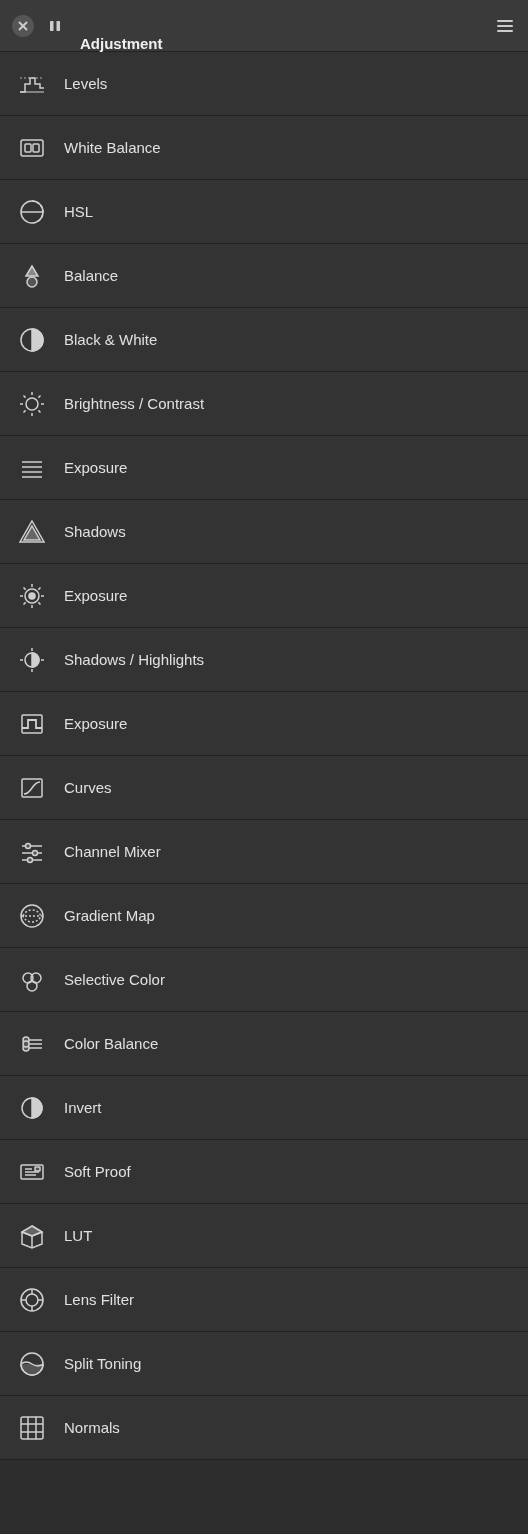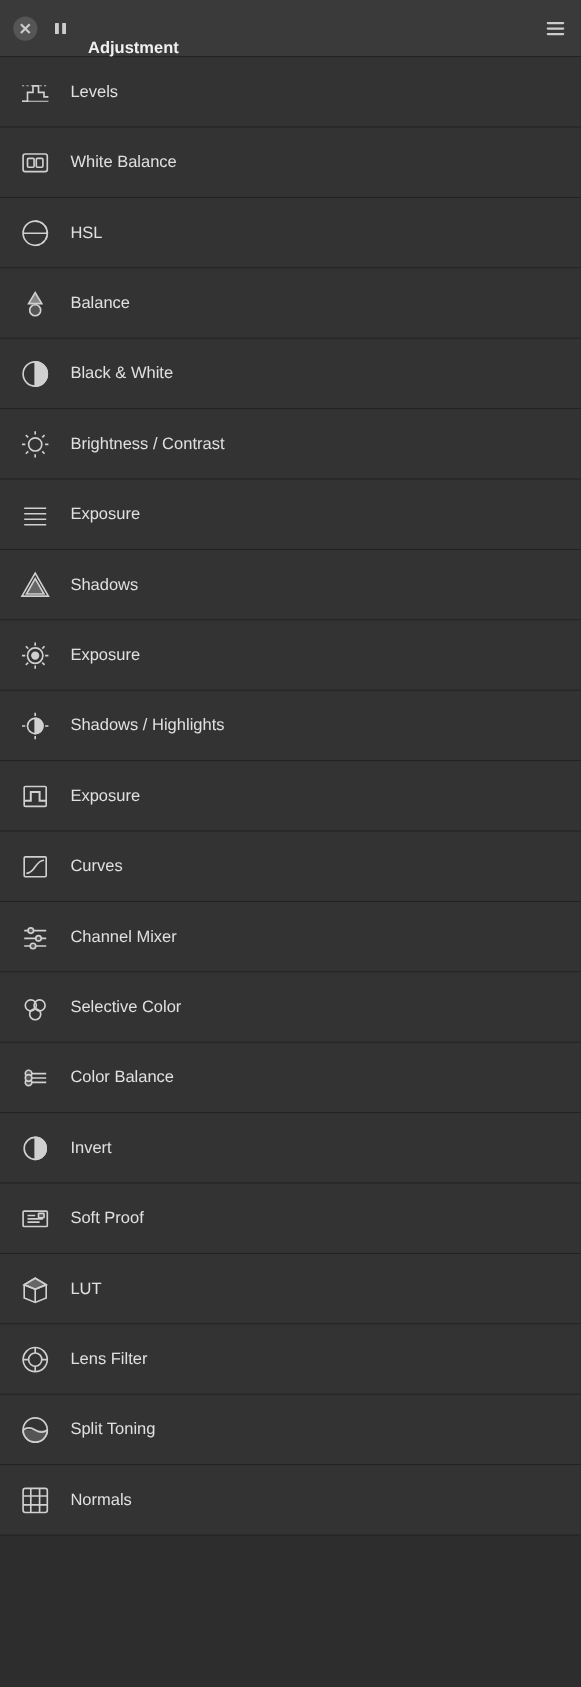--- a/index.html
+++ b/index.html
@@ -255,20 +255,30 @@
         <circle cx="10" cy="8" r="2.5" fill="#555" stroke="#d0d0d0"></circle>
         <line x1="4" y1="15" x2="24" y2="15"></line>
         <circle cx="17" cy="15" r="2.5" fill="#555" stroke="#d0d0d0"></circle>
         <line x1="4" y1="22" x2="24" y2="22"></line>
         <circle cx="12" cy="22" r="2.5" fill="#555" stroke="#d0d0d0"></circle>
       </svg>
     </div>
     <span class="menu-item-label">Channel Mixer</span>
   </div>
 
+  <div class="menu-item">
+    <div class="menu-item-icon">
+      <svg viewBox="0 0 28 28" stroke="#d0d0d0" stroke-width="1.5" fill="none">
+        <circle cx="14" cy="14" r="11"></circle>
+        <path d="M5,14 Q8,8 14,8 Q20,8 23,14 Q20,20 14,20 Q8,20 5,14" fill="none" stroke-dasharray="2,2"></path>
+        <line x1="3" y1="14" x2="25" y2="14" stroke-dasharray="2,2"></line>
+      </svg>
+    </div>
+    <span class="menu-item-label">Gradient Map</span>
+  </div>
 
   <div class="menu-item">
     <div class="menu-item-icon">
       <svg viewBox="0 0 28 28" stroke="#d0d0d0" stroke-width="1.5" fill="none">
         <circle cx="10" cy="12" r="5"></circle>
         <circle cx="18" cy="12" r="5"></circle>
         <circle cx="14" cy="20" r="5"></circle>
       </svg>
     </div>
     <span class="menu-item-label">Selective Color</span>

